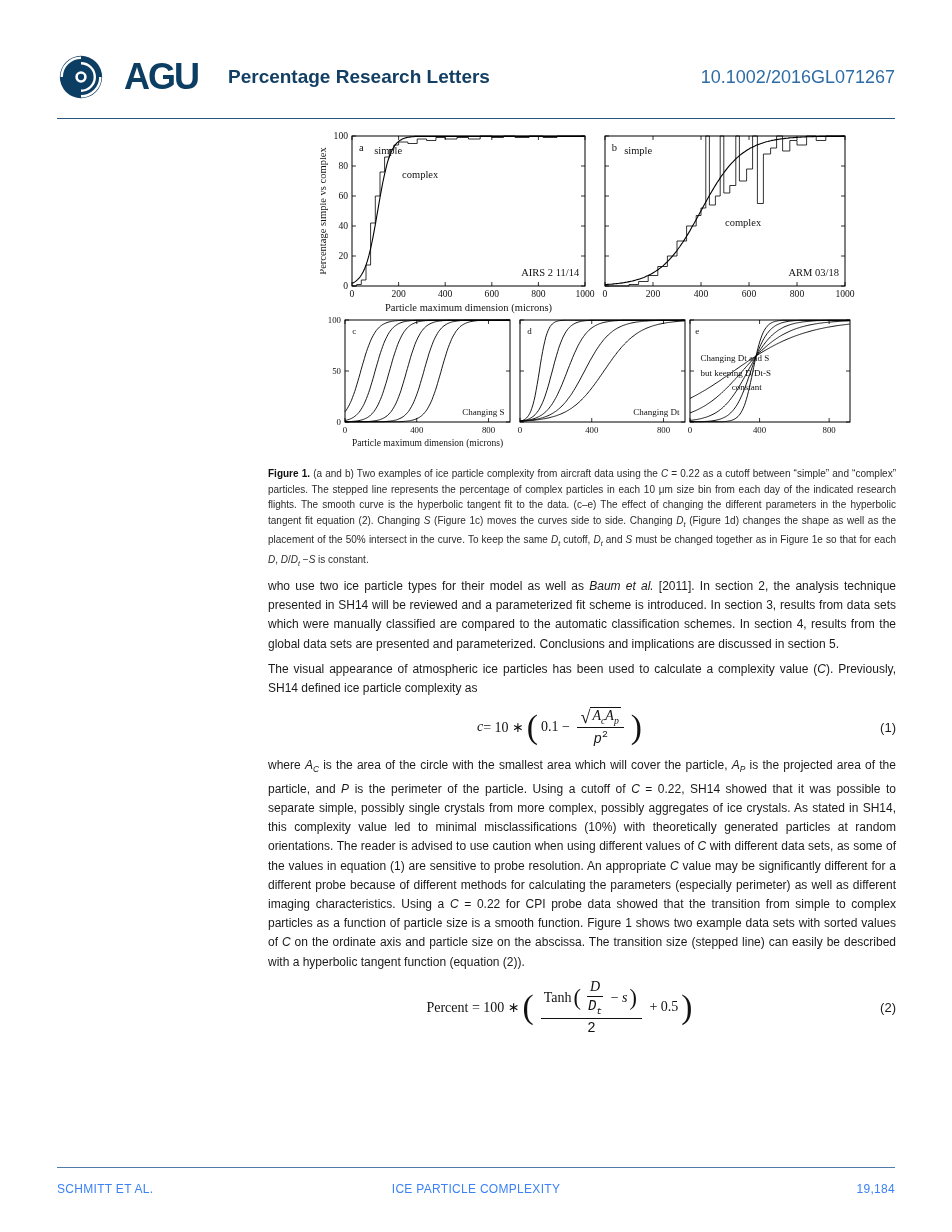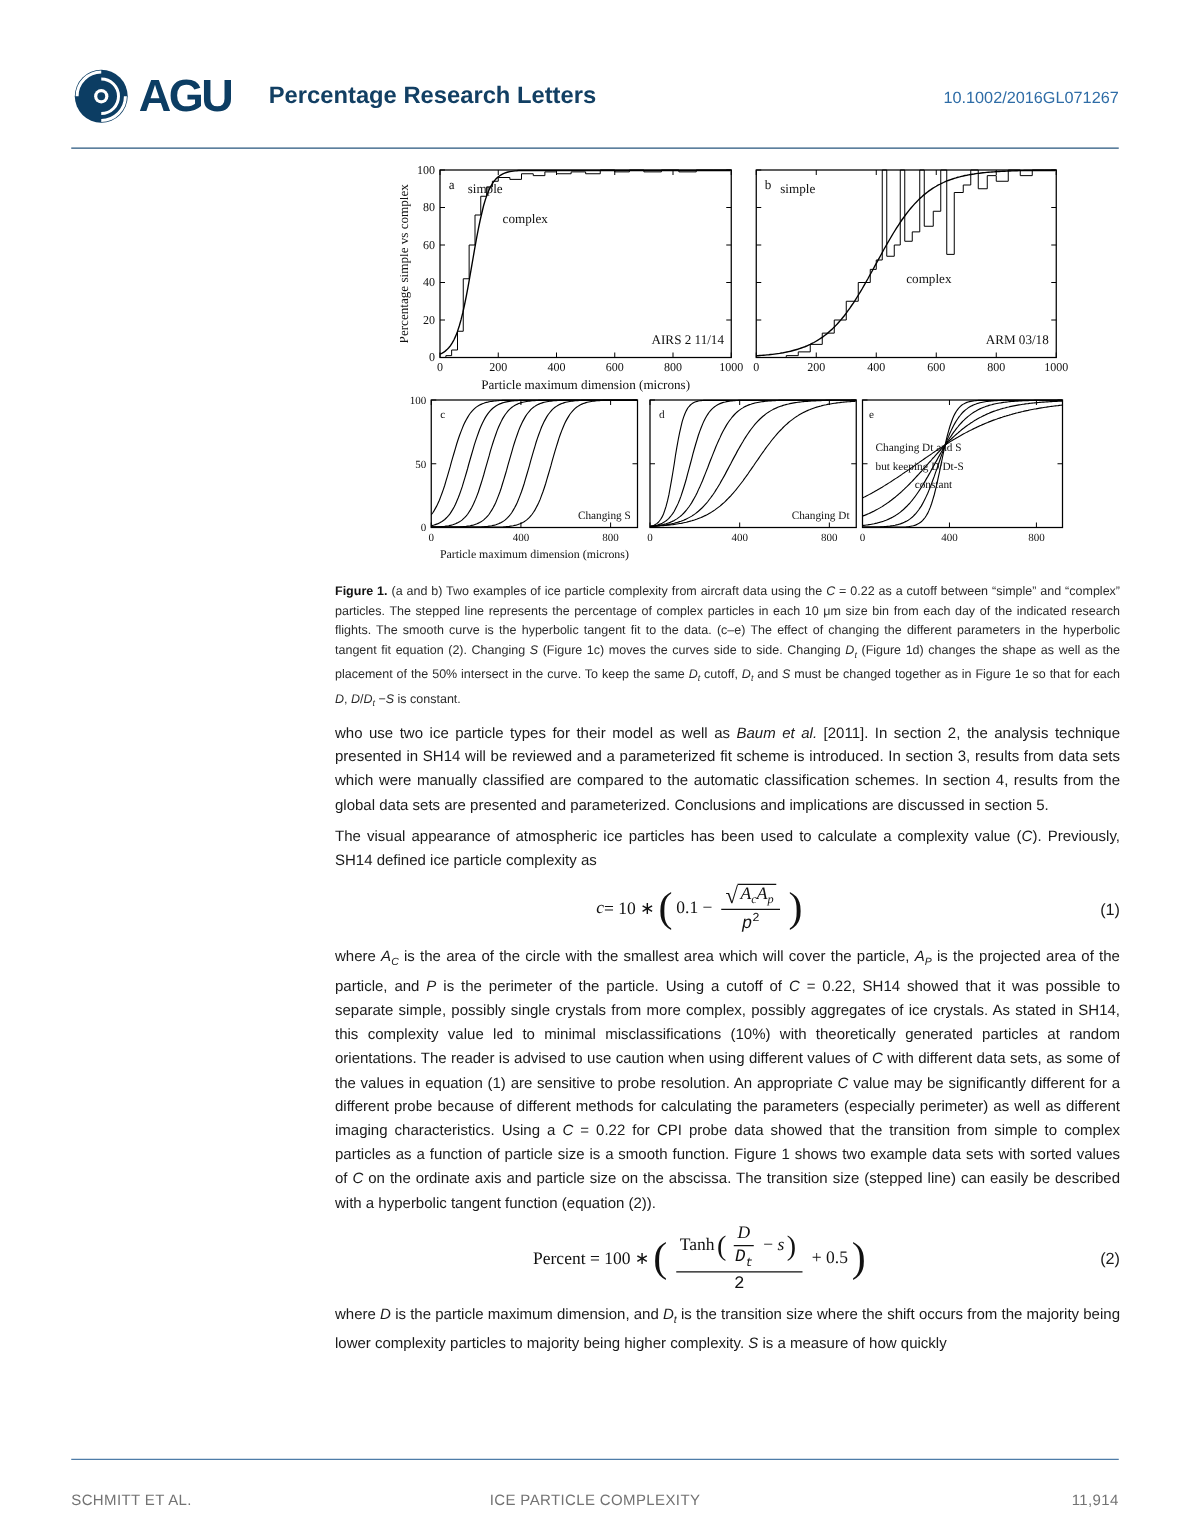--- a/index.html
+++ b/index.html
@@ -2,25 +2,25 @@
 <html><head>
 <meta charset="utf-8">
 <style>
   * { margin:0; padding:0; box-sizing:border-box; }
   html,body { background:#ffffff; }
   .page { position:relative; width:952px; height:1232px; background:#fff;
           font-family:"Liberation Sans", sans-serif; color:#1a1a1a; overflow:hidden; }
 
   
   .header { position:absolute; top:54px; left:58px; right:57px; display:flex; align-items:center; }
-  .logo { display:flex; align-items:center; gap:7px; }
+  .logo { display:flex; align-items:center; gap:20px; }
   .logo-mark { width:46px; height:46px; display:block; }
   .logo-text { font-size:36px; font-weight:bold; letter-spacing:-2px; color:#0c3d63; line-height:1; }
   .journal-title { font-size:19px; font-weight:bold; color:#123f63; margin-left:30px; }
-  .doi { margin-left:auto; font-size:13px; color:#2e6ca6; cursor:pointer; }
+  .doi { margin-left:auto; font-size:18px; color:#2e6ca6; cursor:pointer; }
   .header-rule { position:absolute; top:118px; left:57px; right:57px; height:1px; background:#27567e; }
 
   
   .content { position:absolute; left:268px; top:130px; width:628px; }
 
   .figure { margin-left:52px; height:334px; }
   #fig-svg text { font-family:"Liberation Serif", serif; fill:#111; }
 
   .caption { margin-top:2px; font-size:10px; line-height:15.5px; text-align:justify; color:#2b2b2b; }
   .caption b { color:#111; }
@@ -40,21 +40,21 @@
   .rad { font-size:1.3em; line-height:1; }
   .radarg { border-top:1.2px solid #111; padding:0 2px; }
   .bp { font-size:2.4em; font-weight:normal; line-height:0; margin:0 3px; font-family:"Liberation Serif", serif; }
   .mp { font-size:1.6em; font-weight:normal; line-height:0; margin:0 2px; }
   sub { font-size:0.7em; }
   sup { font-size:0.7em; }
 
   
   .footer-rule { position:absolute; top:1167px; left:57px; right:57px; height:1px; background:#4e7ca8; }
   .footer { position:absolute; top:1182px; left:57px; right:57px; display:flex; justify-content:space-between;
-            font-size:12px; color:#737373; letter-spacing:0.3px;margin-top:11px; }
+            font-size:12px; color:#3b82f6; letter-spacing:0.3px; }
   .footer-center { position:absolute; left:50%; transform:translateX(-50%); }
 </style>
 </head>
 <body>
 
 <div class="page">
 
   <header class="header">
     <div class="logo">
       <svg class="logo-mark" viewBox="0 0 50 50" aria-hidden="true">
@@ -259,24 +259,23 @@
       <div class="eq-number">(1)</div>
     </div>
 
     <p class="body-para">where <i>A<sub>C</sub></i> is the area of the circle with the smallest area which will cover the particle, <i>A<sub>P</sub></i> is the projected area of the particle, and <i>P</i> is the perimeter of the particle. Using a cutoff of <i>C</i> = 0.22, SH14 showed that it was possible to separate simple, possibly single crystals from more complex, possibly aggregates of ice crystals. As stated in SH14, this complexity value led to minimal misclassifications (10%) with theoretically generated particles at random orientations. The reader is advised to use caution when using different values of <i>C</i> with different data sets, as some of the values in equation (1) are sensitive to probe resolution. An appropriate <i>C</i> value may be significantly different for a different probe because of different methods for calculating the parameters (especially perimeter) as well as different imaging characteristics. Using a <i>C</i> = 0.22 for CPI probe data showed that the transition from simple to complex particles as a function of particle size is a smooth function. Figure 1 shows two example data sets with sorted values of <i>C</i> on the ordinate axis and particle size on the abscissa. The transition size (stepped line) can easily be described with a hyperbolic tangent function (equation (2)).</p>
 
     <div class="equation">
       <div class="eq-center">Percent = 100 ∗ <span class="bp">(</span><span class="frwrap"><span class="frac"><span class="num">Tanh<span class="mp">(</span><span class="frac"><span class="num"><i>D</i></span><span class="den"><i>D<sub>t</sub></i></span></span> − <i>s</i><span class="mp">)</span></span><span class="den">2</span></span> + 0.5</span><span class="bp">)</span></div>
       <div class="eq-number">(2)</div>
     </div>
 
-    <p class="body-para">where <i>D</i> is the particle maximum dimension, and <i>D<sub>t</sub></i> is the transition size where the shift occurs from the majority being lower complexity particles to majority being higher complexity. <i>S</i> is a measure of how quickly</p>
 
   </main>
 
   <div class="footer-rule"></div>
   <footer class="footer">
     <span>SCHMITT ET AL.</span>
     <span class="footer-center">ICE PARTICLE COMPLEXITY</span>
-    <span>11,914</span>
+    <span>19,184</span>
   </footer>
 
 </div>
 
 </body></html>

